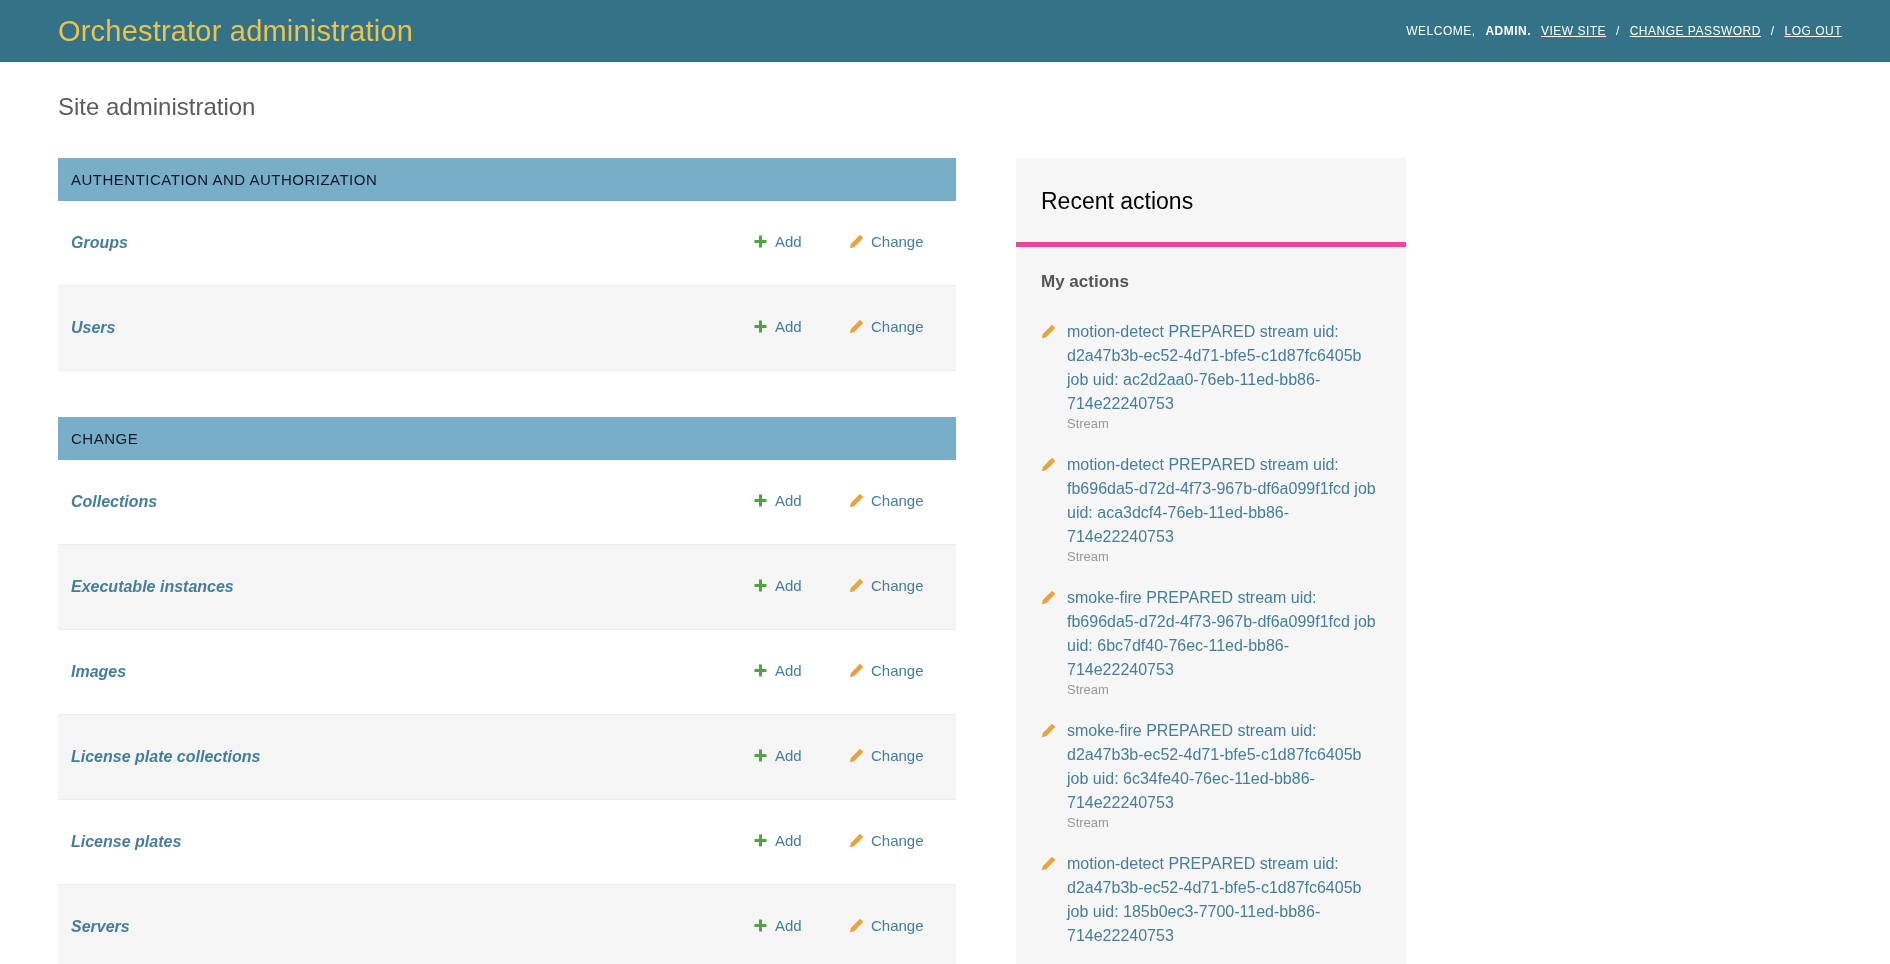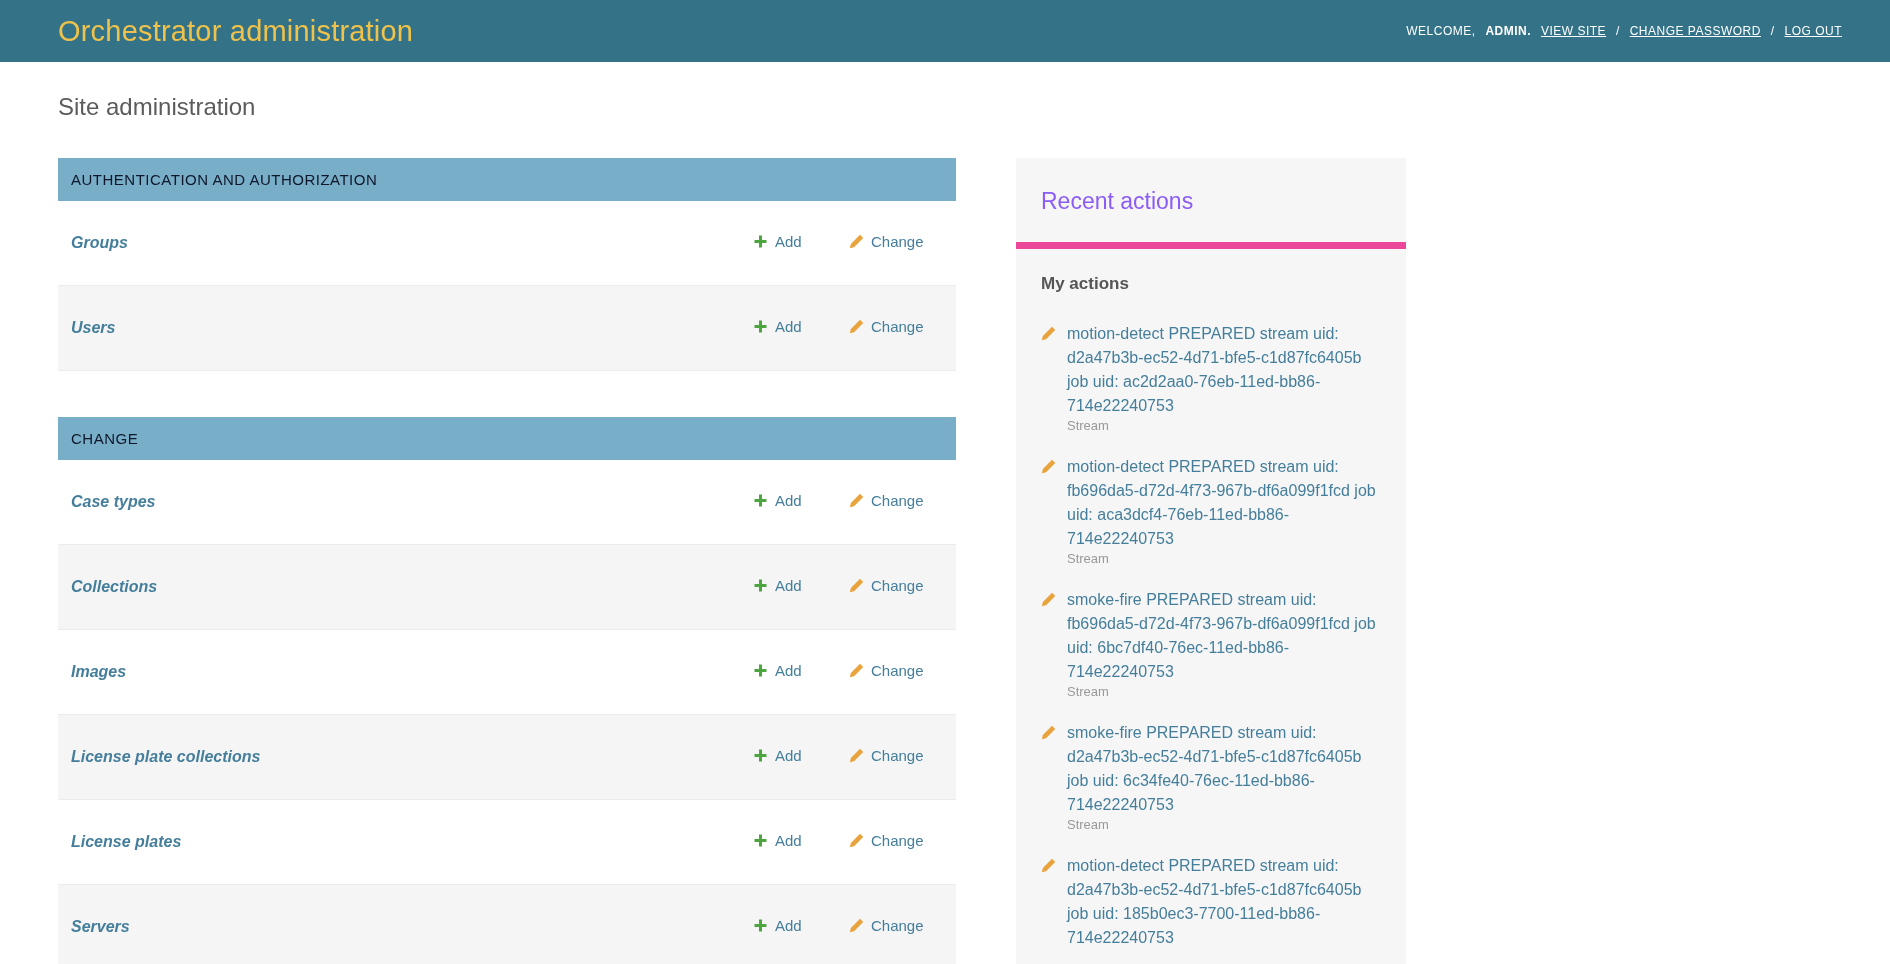--- a/index.html
+++ b/index.html
@@ -45,22 +45,22 @@
   .add-cell  { width: 96px;  padding: 32px 13px; }
   .change-cell { width: 120px; padding: 14px 13px; }
   .rowlink { display: inline-flex; align-items: center; gap: 7px; color: var(--link, #447e9b); font-size: 15px; }
   .icn { flex: none; display: inline-block; vertical-align: middle; }
   .addlink .icn { color: var(--add-green, #4da53f); }
   .changelink .icn { color: var(--pencil-amber, #e8a33d); }
 
   
   #content-related { width: 390px; flex: none; background: var(--sidebar-bg, #f6f6f6); }
   .recent-title {
-    margin: 0; padding: 30px 25px 27px; font-size: 23px; font-weight: 400; color: #8b5cf6;
-    border-bottom: 7px solid #ec4899;
+    margin: 0; padding: 30px 25px 27px; font-size: 23px; font-weight: 400; color: #000000;
+    border-bottom: 5px solid #ec4899;
   }
   .actions-body { padding: 25px 25px 30px; }
   .my-actions { margin: 0 0 28px; font-size: 17px; font-weight: 700; color: #555; }
   .action-list { list-style: none; margin: 0; padding: 0; }
   .action-item { position: relative; padding-left: 26px; margin-bottom: 22px; }
   .action-pencil { position: absolute; left: 0; top: 4px; color: var(--pencil-amber, #e8a33d); }
   .action-link { display: block; color: var(--link, #447e9b); font-size: 16px; line-height: 24px; }
   .mini { display: block; margin-top: 0; font-size: 13px; color: var(--muted, #999999); }
   .mini:empty { display: none; }
 </style>
@@ -138,41 +138,20 @@
 </tbody>
     </table>
   </section>
 
   <section class="module">
     <div class="module-caption">
       <span class="module-title">CHANGE</span>
     </div>
     <table class="model-table">
       <tbody>
-  <tr class="model-row">
-    <th scope="row" class="model-name">
-      <a class="model-link">Case types</a>
-    </th>
-    <td class="add-cell">
-      <a class="rowlink addlink">
-        <svg class="icn" width="15" height="15" viewBox="0 0 16 16" aria-hidden="true">
-                      <path d="M6.4 1.6h3.2v4.8h4.8v3.2H9.6v4.8H6.4V9.6H1.6V6.4h4.8z" fill="currentColor"></path>
-                    </svg>
-        <span class="rowlink-label">Add</span>
-      </a>
-    </td>
-    <td class="change-cell">
-      <a class="rowlink changelink">
-        <svg class="icn" width="15" height="15" viewBox="0 0 16 16" aria-hidden="true">
-                      <path d="M11.7 0.8l3.5 3.5-9.8 9.8-4.5 1.1 1.1-4.5z" fill="currentColor"></path>
-                    </svg>
-        <span class="rowlink-label">Change</span>
-      </a>
-    </td>
-  </tr>
 
   <tr class="model-row">
     <th scope="row" class="model-name">
       <a class="model-link">Collections</a>
     </th>
     <td class="add-cell">
       <a class="rowlink addlink">
         <svg class="icn" width="15" height="15" viewBox="0 0 16 16" aria-hidden="true">
                       <path d="M6.4 1.6h3.2v4.8h4.8v3.2H9.6v4.8H6.4V9.6H1.6V6.4h4.8z" fill="currentColor"></path>
                     </svg>
@@ -182,20 +161,41 @@
     <td class="change-cell">
       <a class="rowlink changelink">
         <svg class="icn" width="15" height="15" viewBox="0 0 16 16" aria-hidden="true">
                       <path d="M11.7 0.8l3.5 3.5-9.8 9.8-4.5 1.1 1.1-4.5z" fill="currentColor"></path>
                     </svg>
         <span class="rowlink-label">Change</span>
       </a>
     </td>
   </tr>
 
+  <tr class="model-row">
+    <th scope="row" class="model-name">
+      <a class="model-link">Executable instances</a>
+    </th>
+    <td class="add-cell">
+      <a class="rowlink addlink">
+        <svg class="icn" width="15" height="15" viewBox="0 0 16 16" aria-hidden="true">
+                      <path d="M6.4 1.6h3.2v4.8h4.8v3.2H9.6v4.8H6.4V9.6H1.6V6.4h4.8z" fill="currentColor"></path>
+                    </svg>
+        <span class="rowlink-label">Add</span>
+      </a>
+    </td>
+    <td class="change-cell">
+      <a class="rowlink changelink">
+        <svg class="icn" width="15" height="15" viewBox="0 0 16 16" aria-hidden="true">
+                      <path d="M11.7 0.8l3.5 3.5-9.8 9.8-4.5 1.1 1.1-4.5z" fill="currentColor"></path>
+                    </svg>
+        <span class="rowlink-label">Change</span>
+      </a>
+    </td>
+  </tr>
 
   <tr class="model-row">
     <th scope="row" class="model-name">
       <a class="model-link">Images</a>
     </th>
     <td class="add-cell">
       <a class="rowlink addlink">
         <svg class="icn" width="15" height="15" viewBox="0 0 16 16" aria-hidden="true">
                       <path d="M6.4 1.6h3.2v4.8h4.8v3.2H9.6v4.8H6.4V9.6H1.6V6.4h4.8z" fill="currentColor"></path>
                     </svg>

